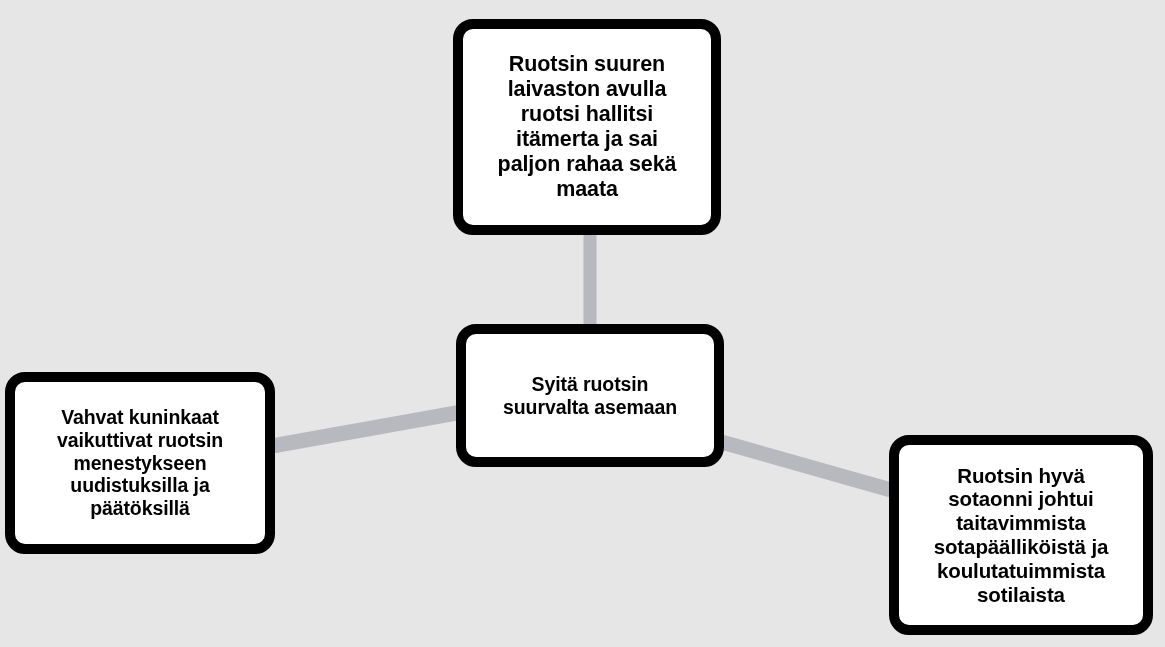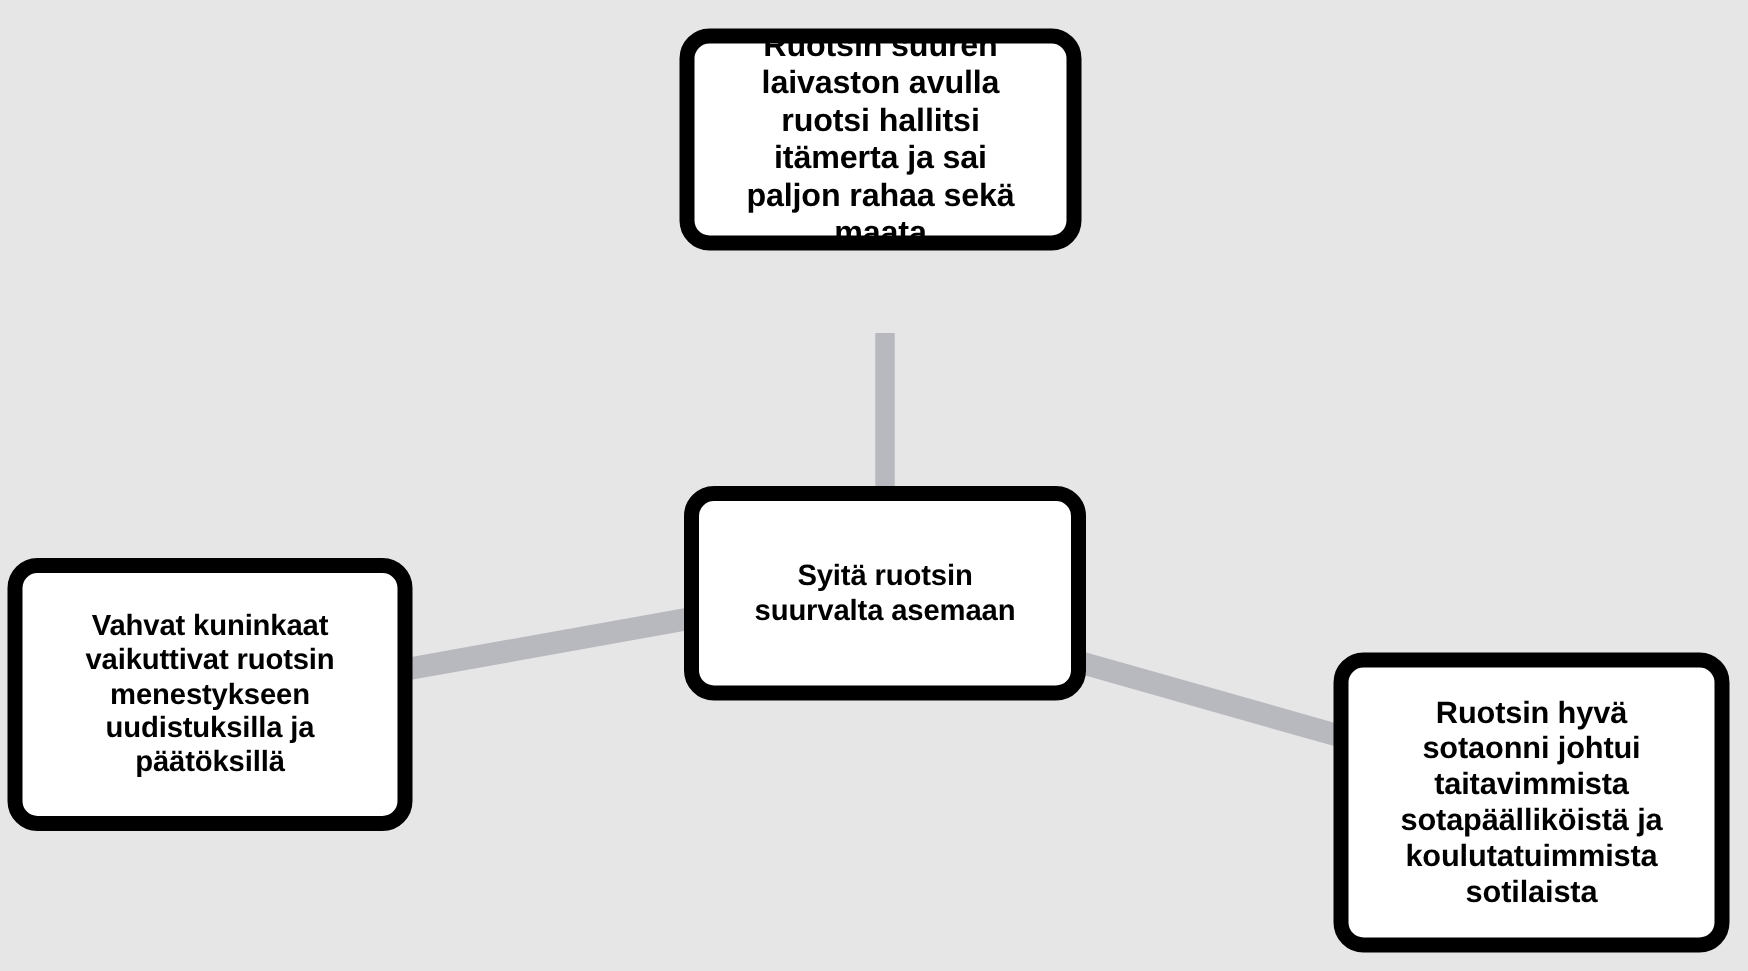--- a/index.html
+++ b/index.html
@@ -46,21 +46,21 @@
     color: #000000;
     line-height: 1.16;
     letter-spacing: -0.1px;
     white-space: pre-line;
     padding: 0 8px;
   }
   #node-top {
     left: 453px;
     top: 19px;
     width: 268px;
-    height: 148px;
+    height: 216px;
   }
   #node-top .node-label {
     font-size: 21.5px;
   }
   #node-center {
     left: 456px;
     top: 324px;
     width: 268px;
     height: 143px;
     justify-content: center;

